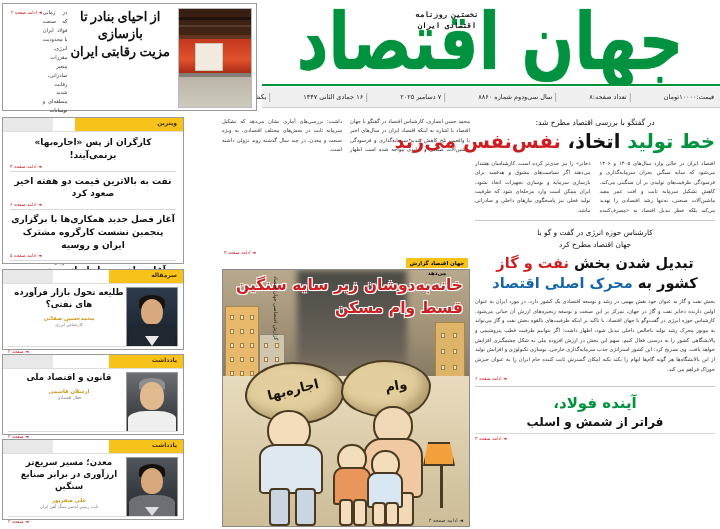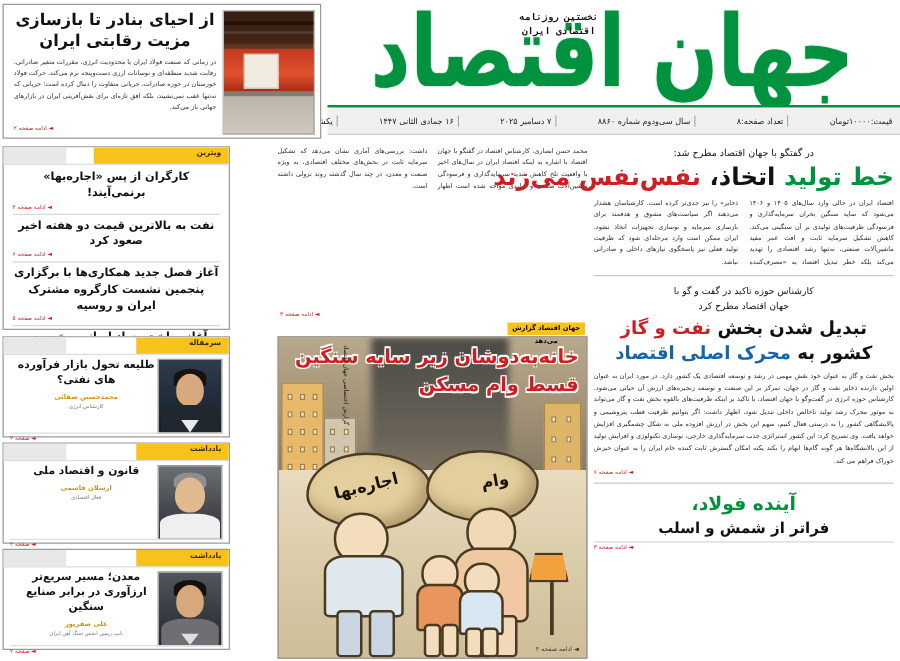--- a/index.html
+++ b/index.html
@@ -114,21 +114,22 @@
     background: #fff;
     box-sizing: border-box;
     padding: 4px;
     display: flex;
     flex-direction: row;
   }
   .topstory-text {
     flex: 1;
     padding: 0 5px 0 4px;
     display: flex;
-    flex-direction: column;
+    flex-direction: row;
+    font-family: Liberation Serif, serif;
   }
   .topstory-title {
     font-size: 13px;
     font-weight: bold;
     color: #111;
     line-height: 1.34;
     text-align: center;
     margin-bottom: 3px;
   }
   .topstory-body {
@@ -857,34 +858,34 @@
 
       <div class="cart-head l1">خانه‌به‌دوشان زیر سایه سنگین</div>
       <div class="cart-head l2">قسط وام مسکن</div>
       <div class="cart-side">گزارش اختصاصی جهان اقتصاد</div>
       <div class="cart-credit">◄ ادامه صفحه ۴</div>
     </div>
   </div>
 
   <div class="maincol">
 
-    <div class="kicker">در گفتگو با جهان اقتصاد مطرح شد:</div>
+    <div class="kicker">در گفتگو با بررسی اقتصاد مطرح شد:</div>
 
     <div class="headline1">
       <span class="g">خط تولید</span>
       <span class="k">اتخاذ،</span>
       <span class="r">نفس‌نفس می‌زند</span>
     </div>
 
     <div class="lead-cols">اقتصاد ایران در حالی وارد سال‌های ۱۴۰۵ و ۱۴۰۶ می‌شود که سایه سنگین بحران سرمایه‌گذاری و فرسودگی ظرفیت‌های تولیدی بر آن سنگینی می‌کند. کاهش تشکیل سرمایه ثابت و افت عمر مفید ماشین‌آلات صنعتی، نه‌تنها رشد اقتصادی را تهدید می‌کند بلکه خطر تبدیل اقتصاد به «مصرف‌کننده ذخایر» را نیز جدی‌تر کرده است. کارشناسان هشدار می‌دهند اگر سیاست‌های مشوق و هدفمند برای بازسازی سرمایه و نوسازی تجهیزات اتخاذ نشود، ایران ممکن است وارد مرحله‌ای شود که ظرفیت تولید فعلی نیز پاسخگوی نیازهای داخلی و صادراتی نباشد.</div>
 
     <hr class="hr-thin">
 
     <div class="kicker2">
-      <div>کارشناس حوزه تاکید در گفت و گو با</div>
+      <div>کارشناس حوزه انرژی در گفت و گو با</div>
       <div>جهان اقتصاد مطرح کرد</div>
     </div>
 
     <div class="headline2">
       <div>
         <span class="k">تبدیل شدن بخش</span>
         <span class="r">نفت و گاز</span>
       </div>
       <div>
         <span class="k">کشور به</span>

